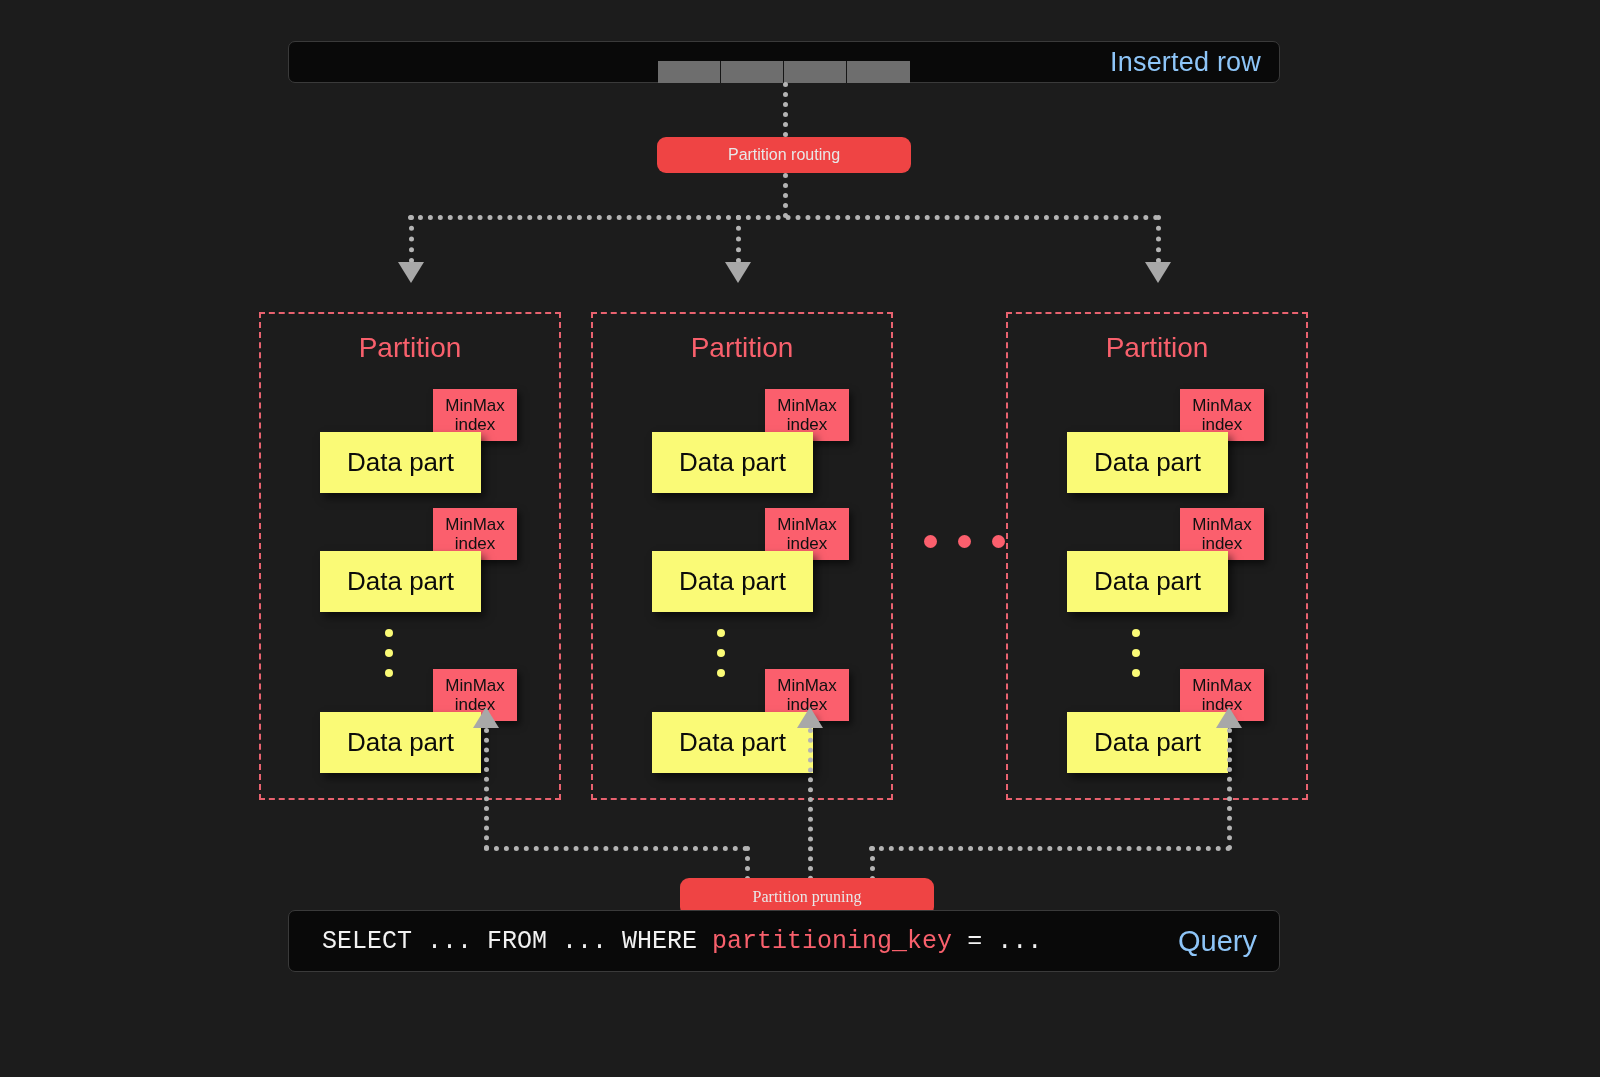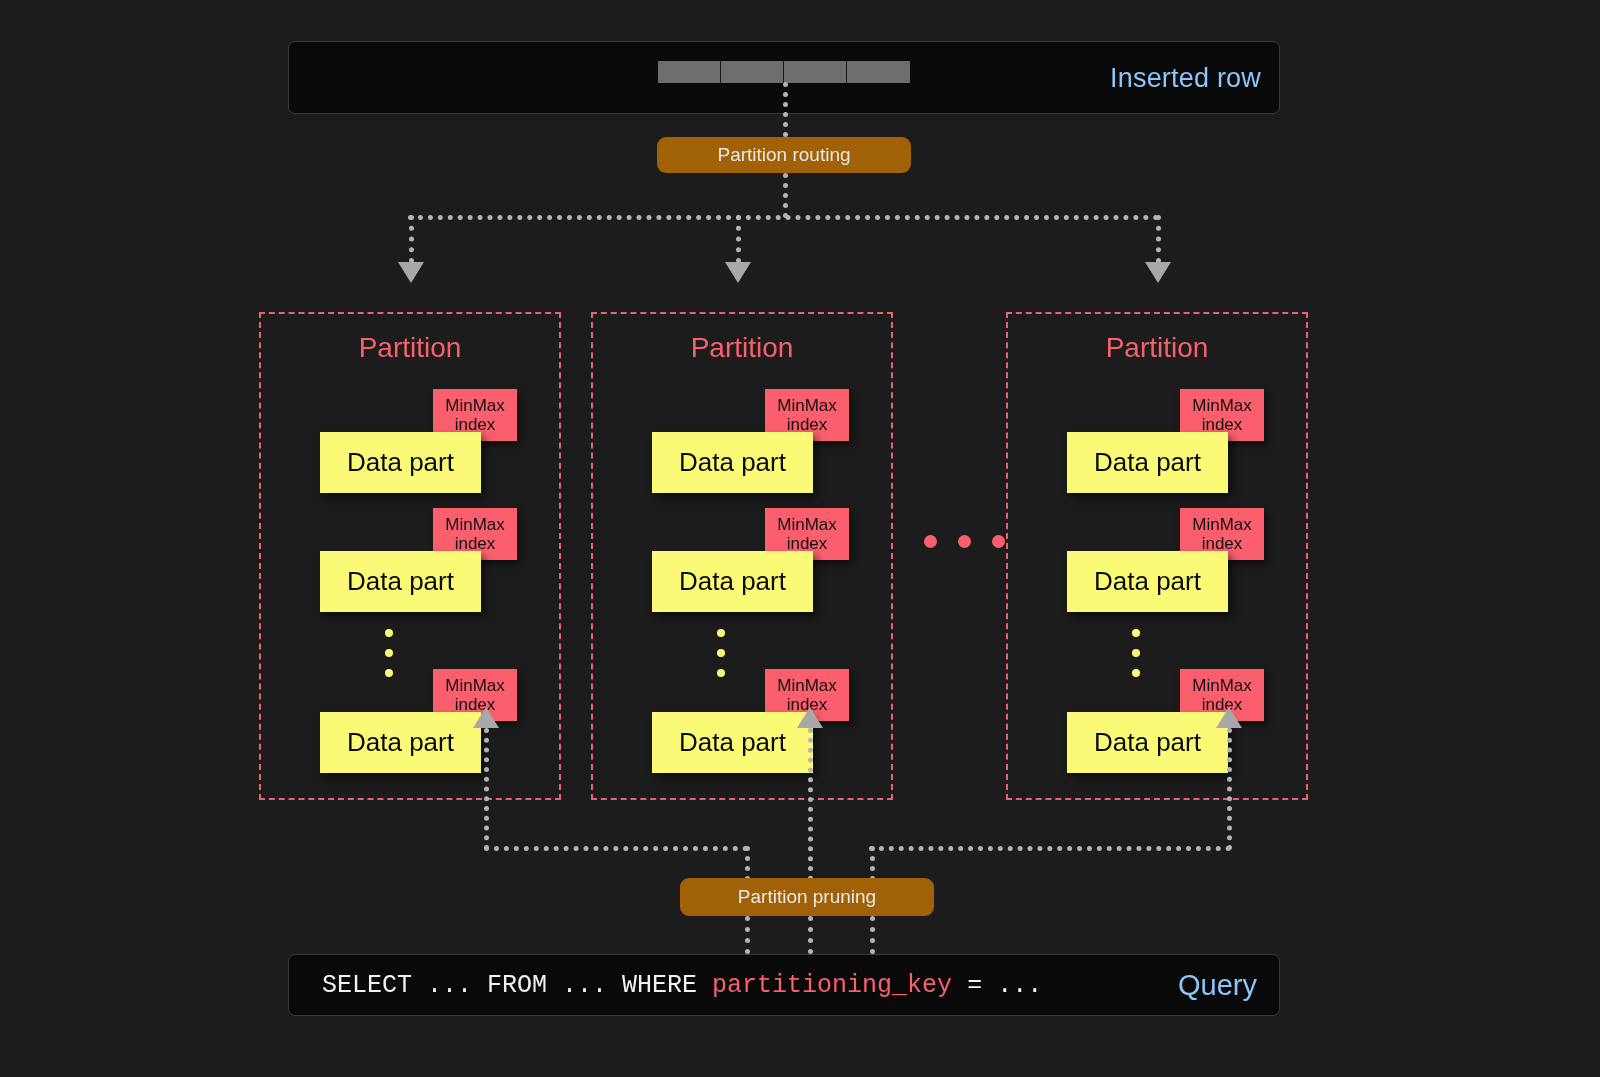--- a/index.html
+++ b/index.html
@@ -11,50 +11,50 @@
     overflow:hidden;
     position:relative;
   }
   #stage{position:absolute;left:0;top:0;width:1600px;height:1077px;}
 
   
   .abs{position:absolute;}
 
   
   .topbar{
-    left:288px;top:41px;width:992px;height:73px;
+    left:288px;top:41px;width:992px;height:42px;
     background:#090909;
     border:1px solid #3a3a3a;
     border-radius:7px;
     box-sizing:border-box;
   }
   .topbar-label{
     position:absolute;right:18px;top:50%;transform:translateY(-50%);
     color:#8ec5f8;font-size:27px;letter-spacing:.2px;white-space:nowrap;
   }
   .rowcells{
     position:absolute;left:369px;top:19px;display:flex;
   }
   .rowcell{
     width:63px;height:22px;background:#6e6e6e;
     border-right:1px solid #161616;box-sizing:border-box;
   }
   .rowcell:last-child{border-right:none;}
 
   
   .pill{
-    background:#a16207;
+    background:#ef4444;
     border-radius:9px;
     color:#e8e8e8;
-    font-size:19px;
+    font-size:16px;
     display:flex;align-items:center;justify-content:center;
     box-sizing:border-box;
   }
   .pill-routing{left:657px;top:137px;width:254px;height:36px;}
-  .pill-pruning{left:680px;top:878px;width:254px;height:38px;}
+  .pill-pruning{left:680px;top:878px;width:254px;height:38px;font-family:Liberation Serif, serif;}
 
   
   .dv{ 
     width:0;border-left:5px dotted #b4b4b4;
   }
   .dh{ 
     height:0;border-top:5px dotted #b4b4b4;
   }
   .arrow-down{
     width:0;height:0;
@@ -105,21 +105,21 @@
   
   .vdots{position:absolute;display:flex;flex-direction:column;gap:12px;align-items:center;}
   .vdots i{width:8px;height:8px;border-radius:50%;background:#fafa76;display:block;}
 
   
   .hdots{position:absolute;display:flex;gap:21px;align-items:center;}
   .hdots i{width:13px;height:13px;border-radius:50%;background:#fb5f6d;display:block;}
 
   
   .querybar{
-    left:288px;top:954px;width:992px;height:62px;
+    left:288px;top:910px;width:992px;height:62px;
     background:#090909;
     border:1px solid #3a3a3a;
     border-radius:7px;
     box-sizing:border-box;
   }
   .query-sql{
     position:absolute;left:33px;top:50%;transform:translateY(-50%);
     font-family:"Liberation Mono", monospace;
     font-size:25px;color:#f2f2f2;white-space:pre;
   }

